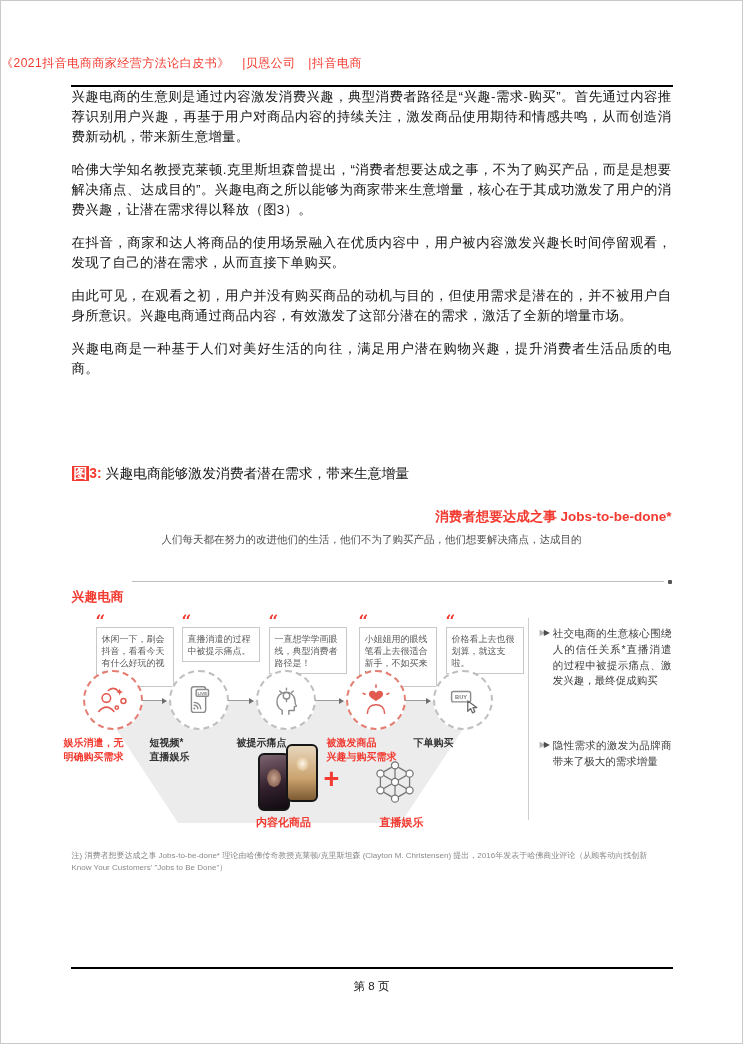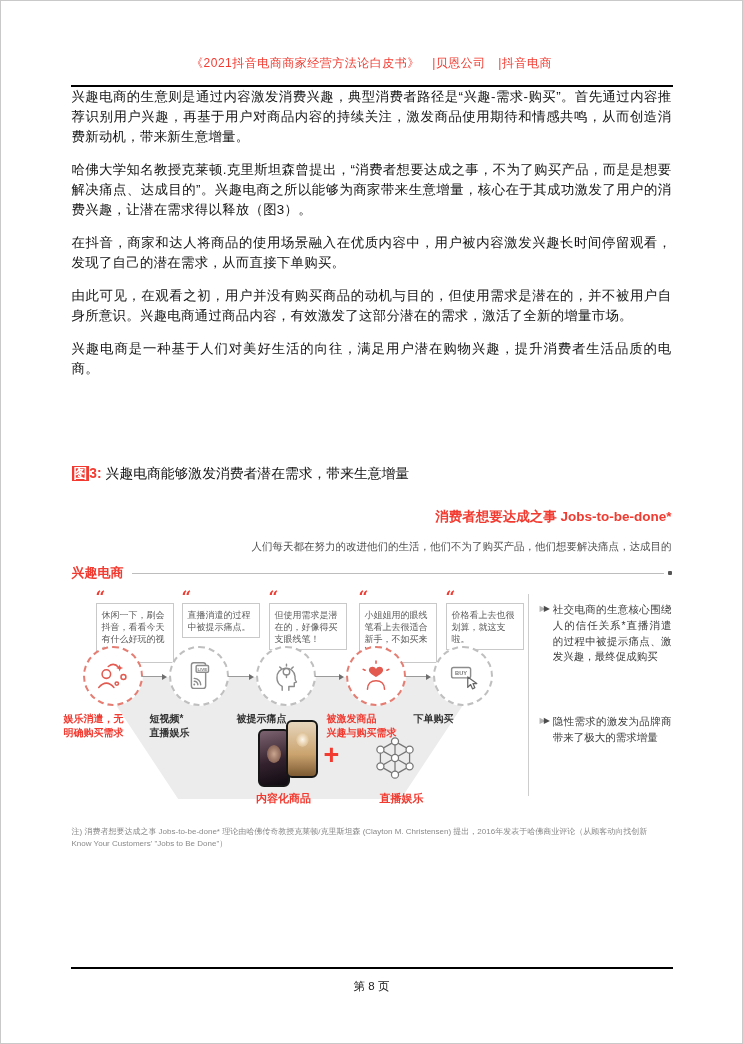--- a/index.html
+++ b/index.html
@@ -2,36 +2,36 @@
 <html><head>
 <meta charset="utf-8">
 <style>
   html,body{margin:0;padding:0;background:#e8e8e8;}
   .page{
     position:relative;width:743px;height:1044px;margin:0 auto;
     background:#fff;border:1px solid #c9c9c9;box-sizing:border-box;
     font-family:"Liberation Sans","DejaVu Sans",sans-serif;color:#151515;overflow:hidden;
   }
   .header{
-    padding-top:54px;text-align:center;color:#f23a30;font-size:12px;letter-spacing:.5px;
+    padding-top:54px;text-align:left;color:#f23a30;font-size:12px;letter-spacing:.5px;
   }
   .rule{border:none;border-top:2px solid #000;width:602px;margin:13px auto 0;}
   .content{width:600px;margin:0 auto;}
   .content p{
     margin:0 0 13px 0;font-size:13.4px;line-height:20px;text-align:justify;
     letter-spacing:.3px;color:#141414;
   }
   .content p.first{margin-top:25px;}
   .fig-caption{margin-top:86px;font-size:13.8px;color:#111;}
   .fig-caption .tag{background:#f23a30;color:#fff;padding:0 2px;font-weight:bold;}
   .fig-caption .num{color:#f23a30;font-weight:bold;margin-right:4px;}
   .fig-title{margin-top:25px;text-align:right;color:#f23a30;font-weight:bold;font-size:13.5px;}
-  .fig-subtitle{margin-top:14px;text-align:right;color:#4f4f4f;font-size:10.5px;}
+  .fig-subtitle{margin-top:7px;text-align:center;color:#4f4f4f;font-size:10.5px;}
   .track{margin-top:10px;display:flex;align-items:center;}
-  .track-label{color:#f23a30;font-size:13px;font-weight:bold;white-space:nowrap;}
+  .track-label{color:#f23a30;font-size:13px;font-weight:bold;white-space:nowrap;margin-top:31px;}
   .track-line{flex:1;height:1px;background:#bdbdbd;margin:0 4px 0 8px;}
   .track-dot{width:4px;height:4px;background:#555;border-radius:1px;}
   .diagram{position:relative;height:230px;margin-top:8px;}
   .trapezoid{
     position:absolute;left:26px;top:87px;width:384px;height:122px;background:#ececec;
     clip-path:polygon(0% 0%,100% 0%,79% 100%,21% 100%);z-index:0;
   }
   .quote{
     position:absolute;top:-1px;color:#f23a30;font-size:17px;font-weight:bold;
     font-family:"DejaVu Serif","Liberation Serif",serif;line-height:1;z-index:3;
@@ -110,21 +110,21 @@
       <div class="trapezoid"></div>
 
       <span class="quote q0">“</span>
       <span class="quote q1">“</span>
       <span class="quote q2">“</span>
       <span class="quote q3">“</span>
       <span class="quote q4">“</span>
 
       <div class="bubble b0">休闲一下，刷会抖音，看看今天有什么好玩的视频。</div>
       <div class="bubble b1">直播消遣的过程中被提示痛点。</div>
-      <div class="bubble b2">但使用需求是潜在的，好像得买支眼线笔！</div>
+      <div class="bubble b2">一直想学学画眼线，典型消费者路径是！</div>
       <div class="bubble b3">小姐姐用的眼线笔看上去很适合新手，不如买来试试！</div>
       <div class="bubble b4">价格看上去也很划算，就这支啦。</div>
 
       <div class="circle red c0">
         <svg width="38" height="38" viewBox="0 0 40 40" fill="none" stroke="#e25a50" stroke-width="1.6" stroke-linecap="round">
           <circle cx="13" cy="18" r="4.5"></circle>
           <path d="M5 32 q8 -9 16 0"></path>
           <path d="M15 10 q6 -5 11 1"></path>
           <path d="M27 8 l1 2.6 2.6 1 -2.6 1 -1 2.6 -1 -2.6 -2.6 -1 2.6 -1 z" fill="#e25a50" stroke="none"></path>
           <circle cx="31" cy="21" r="2.6"></circle>

